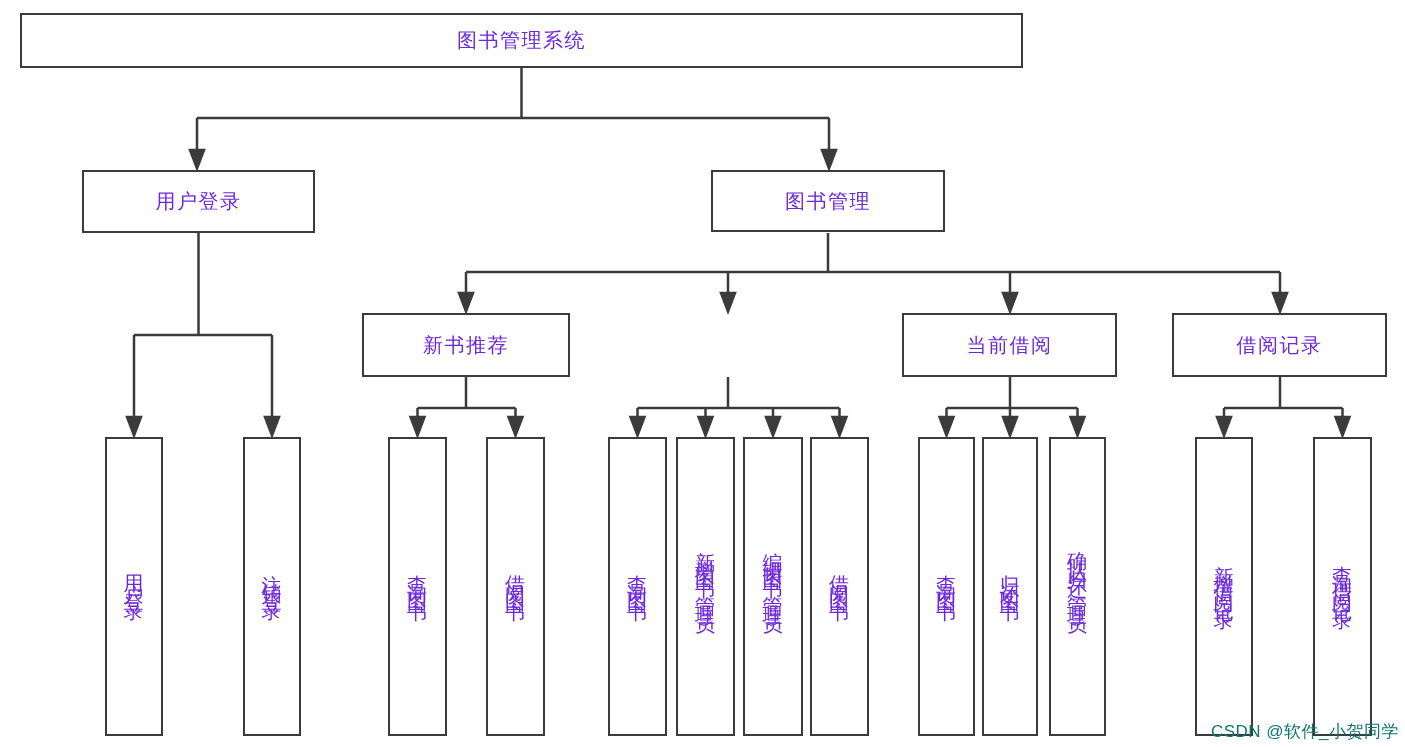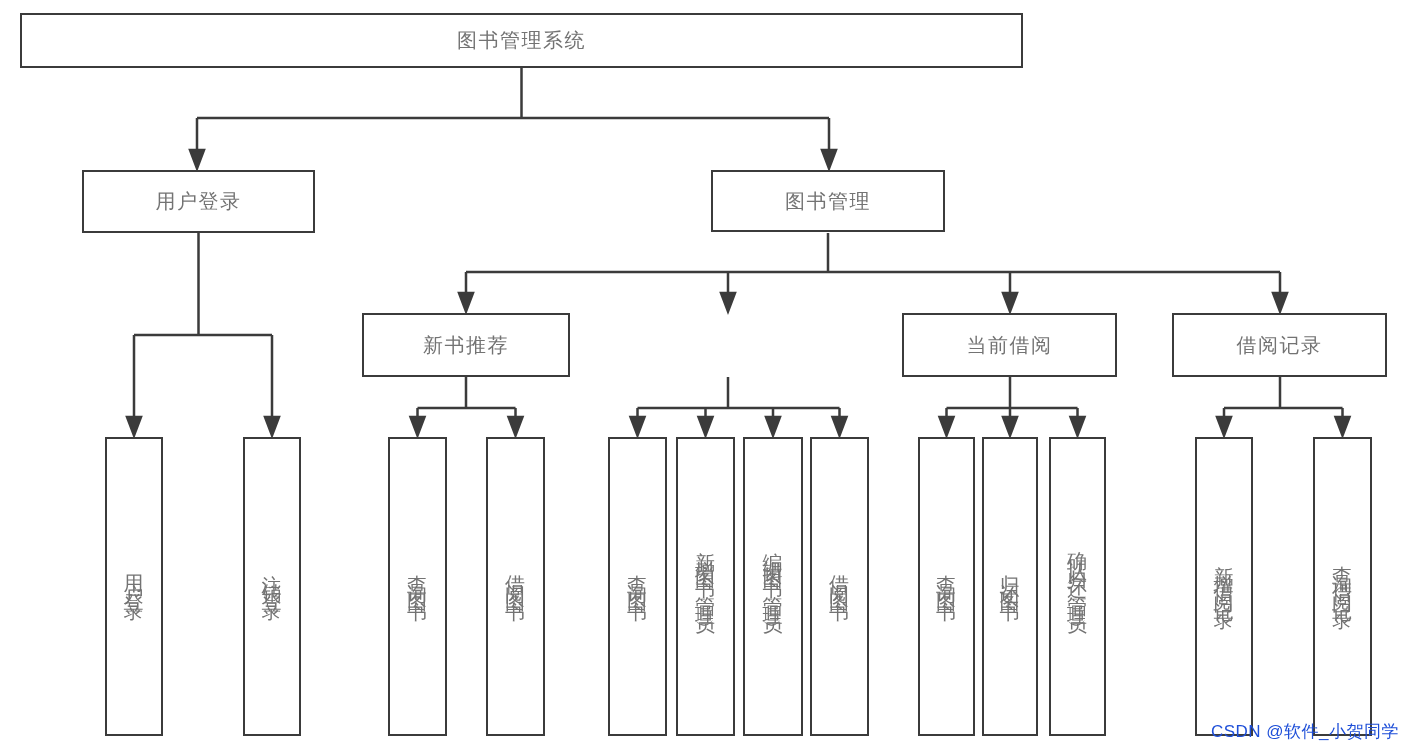--- a/index.html
+++ b/index.html
@@ -4,32 +4,32 @@
 <style>
   html,body{margin:0;padding:0;background:#ffffff;}
   .canvas{
     position:relative;width:1405px;height:747px;background:#ffffff;
     font-family:"Liberation Sans",sans-serif;overflow:hidden;
   }
   .wires{position:absolute;left:0;top:0;width:1405px;height:747px;}
   .node{
     position:absolute;box-sizing:border-box;border:2px solid #3b3b3b;
     background:#ffffff;display:flex;align-items:center;justify-content:center;
-    color:#737373;
+    color:#6d28d9;
   }
   .node-h{font-size:20px;letter-spacing:1.5px;}
   .node-v .vtext{
     writing-mode:vertical-lr;text-orientation:mixed;
     font-size:20px;line-height:1;letter-spacing:9px;
     margin-top:-20px;
   }
   .node-v{align-items:center;}
   .watermark{
     position:absolute;right:6px;bottom:4px;
-    font-size:17px;color:#1d4ed8;letter-spacing:0.5px;white-space:nowrap;
+    font-size:17px;color:#0f766e;letter-spacing:0.5px;white-space:nowrap;
   }
 </style>
 </head>
 <body>
 
 <div class="canvas">
 
   <svg class="wires" viewBox="0 0 1405 747" xmlns="http://www.w3.org/2000/svg">
 
     <g stroke="#3b3b3b" stroke-width="2.5" fill="#3b3b3b">

